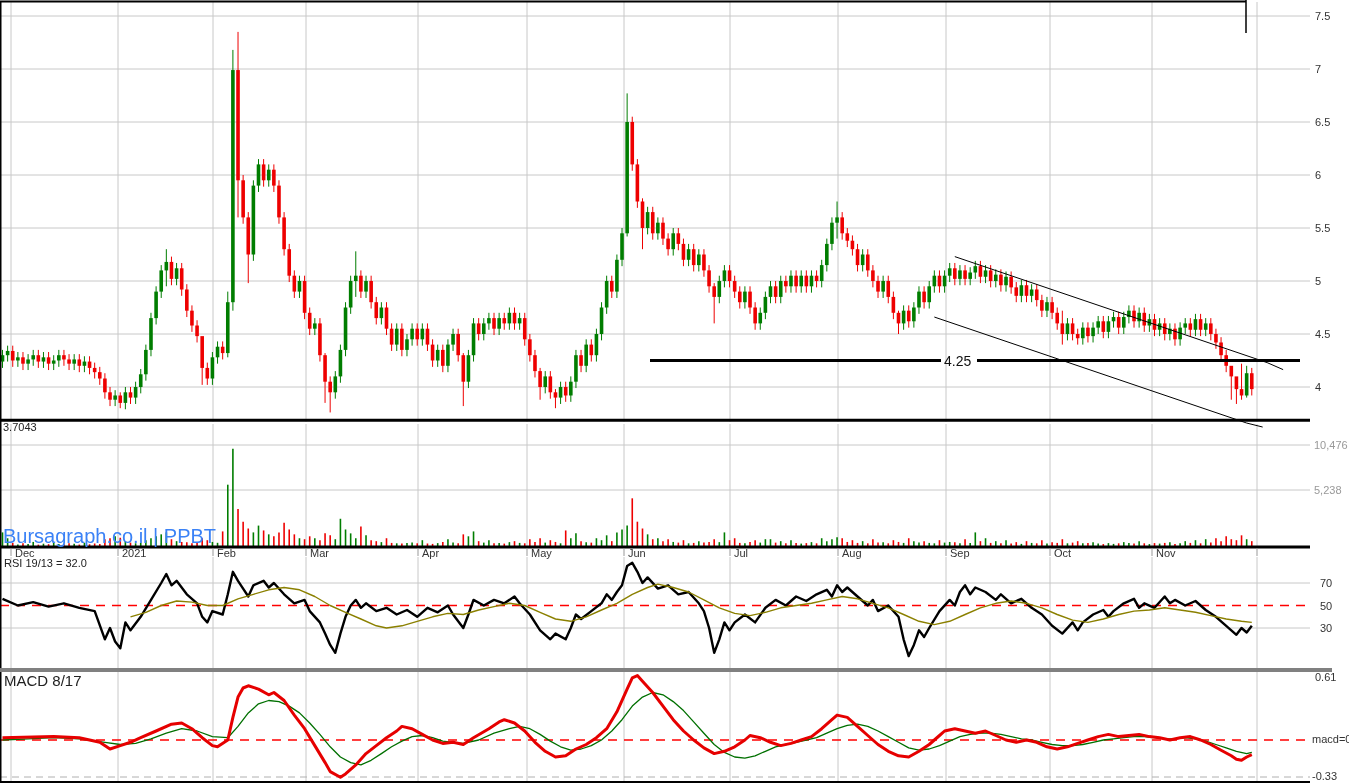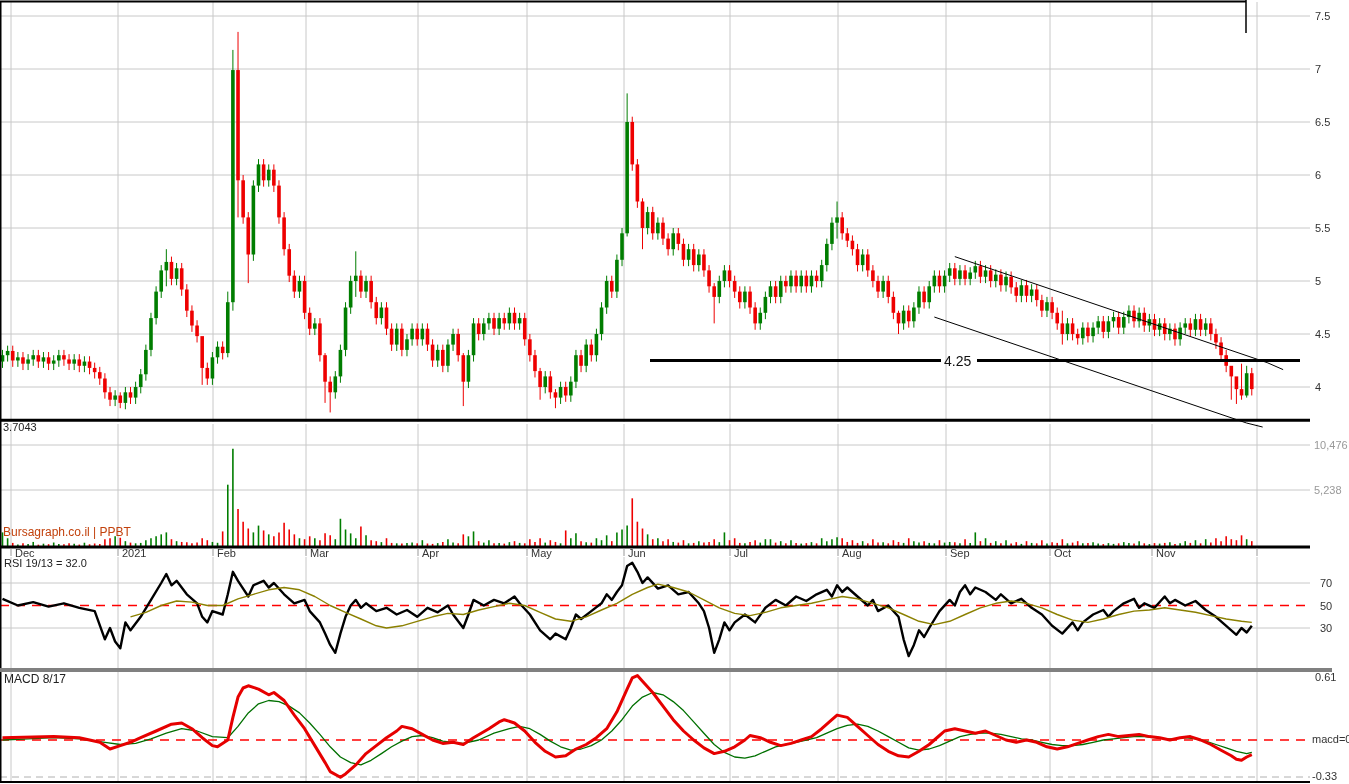--- a/index.html
+++ b/index.html
@@ -1,22 +1,22 @@
 <!DOCTYPE html>
 <html><head>
 <meta charset="utf-8">
 <style>
   html,body{margin:0;padding:0;background:#fff;}
   #app{position:relative;width:1349px;height:784px;background:#fff;overflow:hidden;
        font-family:"Liberation Sans",sans-serif;}
   #chart{position:absolute;left:0;top:0;}
   .overlay{position:absolute;color:#000;white-space:nowrap;}
-  #watermark{left:3px;top:525px;font-size:12px;color:#c2410c;}
+  #watermark{left:3px;top:525px;font-size:20px;color:#3b82f6;}
   #rsi-label{left:4px;top:557px;font-size:11px;color:#222;}
-  #macd-label{left:4px;top:672px;font-size:12px;color:#222;}
+  #macd-label{left:4px;top:672px;font-size:15px;color:#222;}
 </style>
 </head>
 <body>
 
 <div id="app">
   <svg id="chart" width="1349" height="784" viewBox="0 0 1349 784">
       <g>
         <line x1="11" y1="2" x2="11" y2="422" stroke="#c8c8c8" stroke-width="1"></line>
         <line x1="11" y1="424" x2="11" y2="547" stroke="#c8c8c8" stroke-width="1"></line>
         <line x1="11" y1="557" x2="11" y2="668" stroke="#c8c8c8" stroke-width="1"></line>

